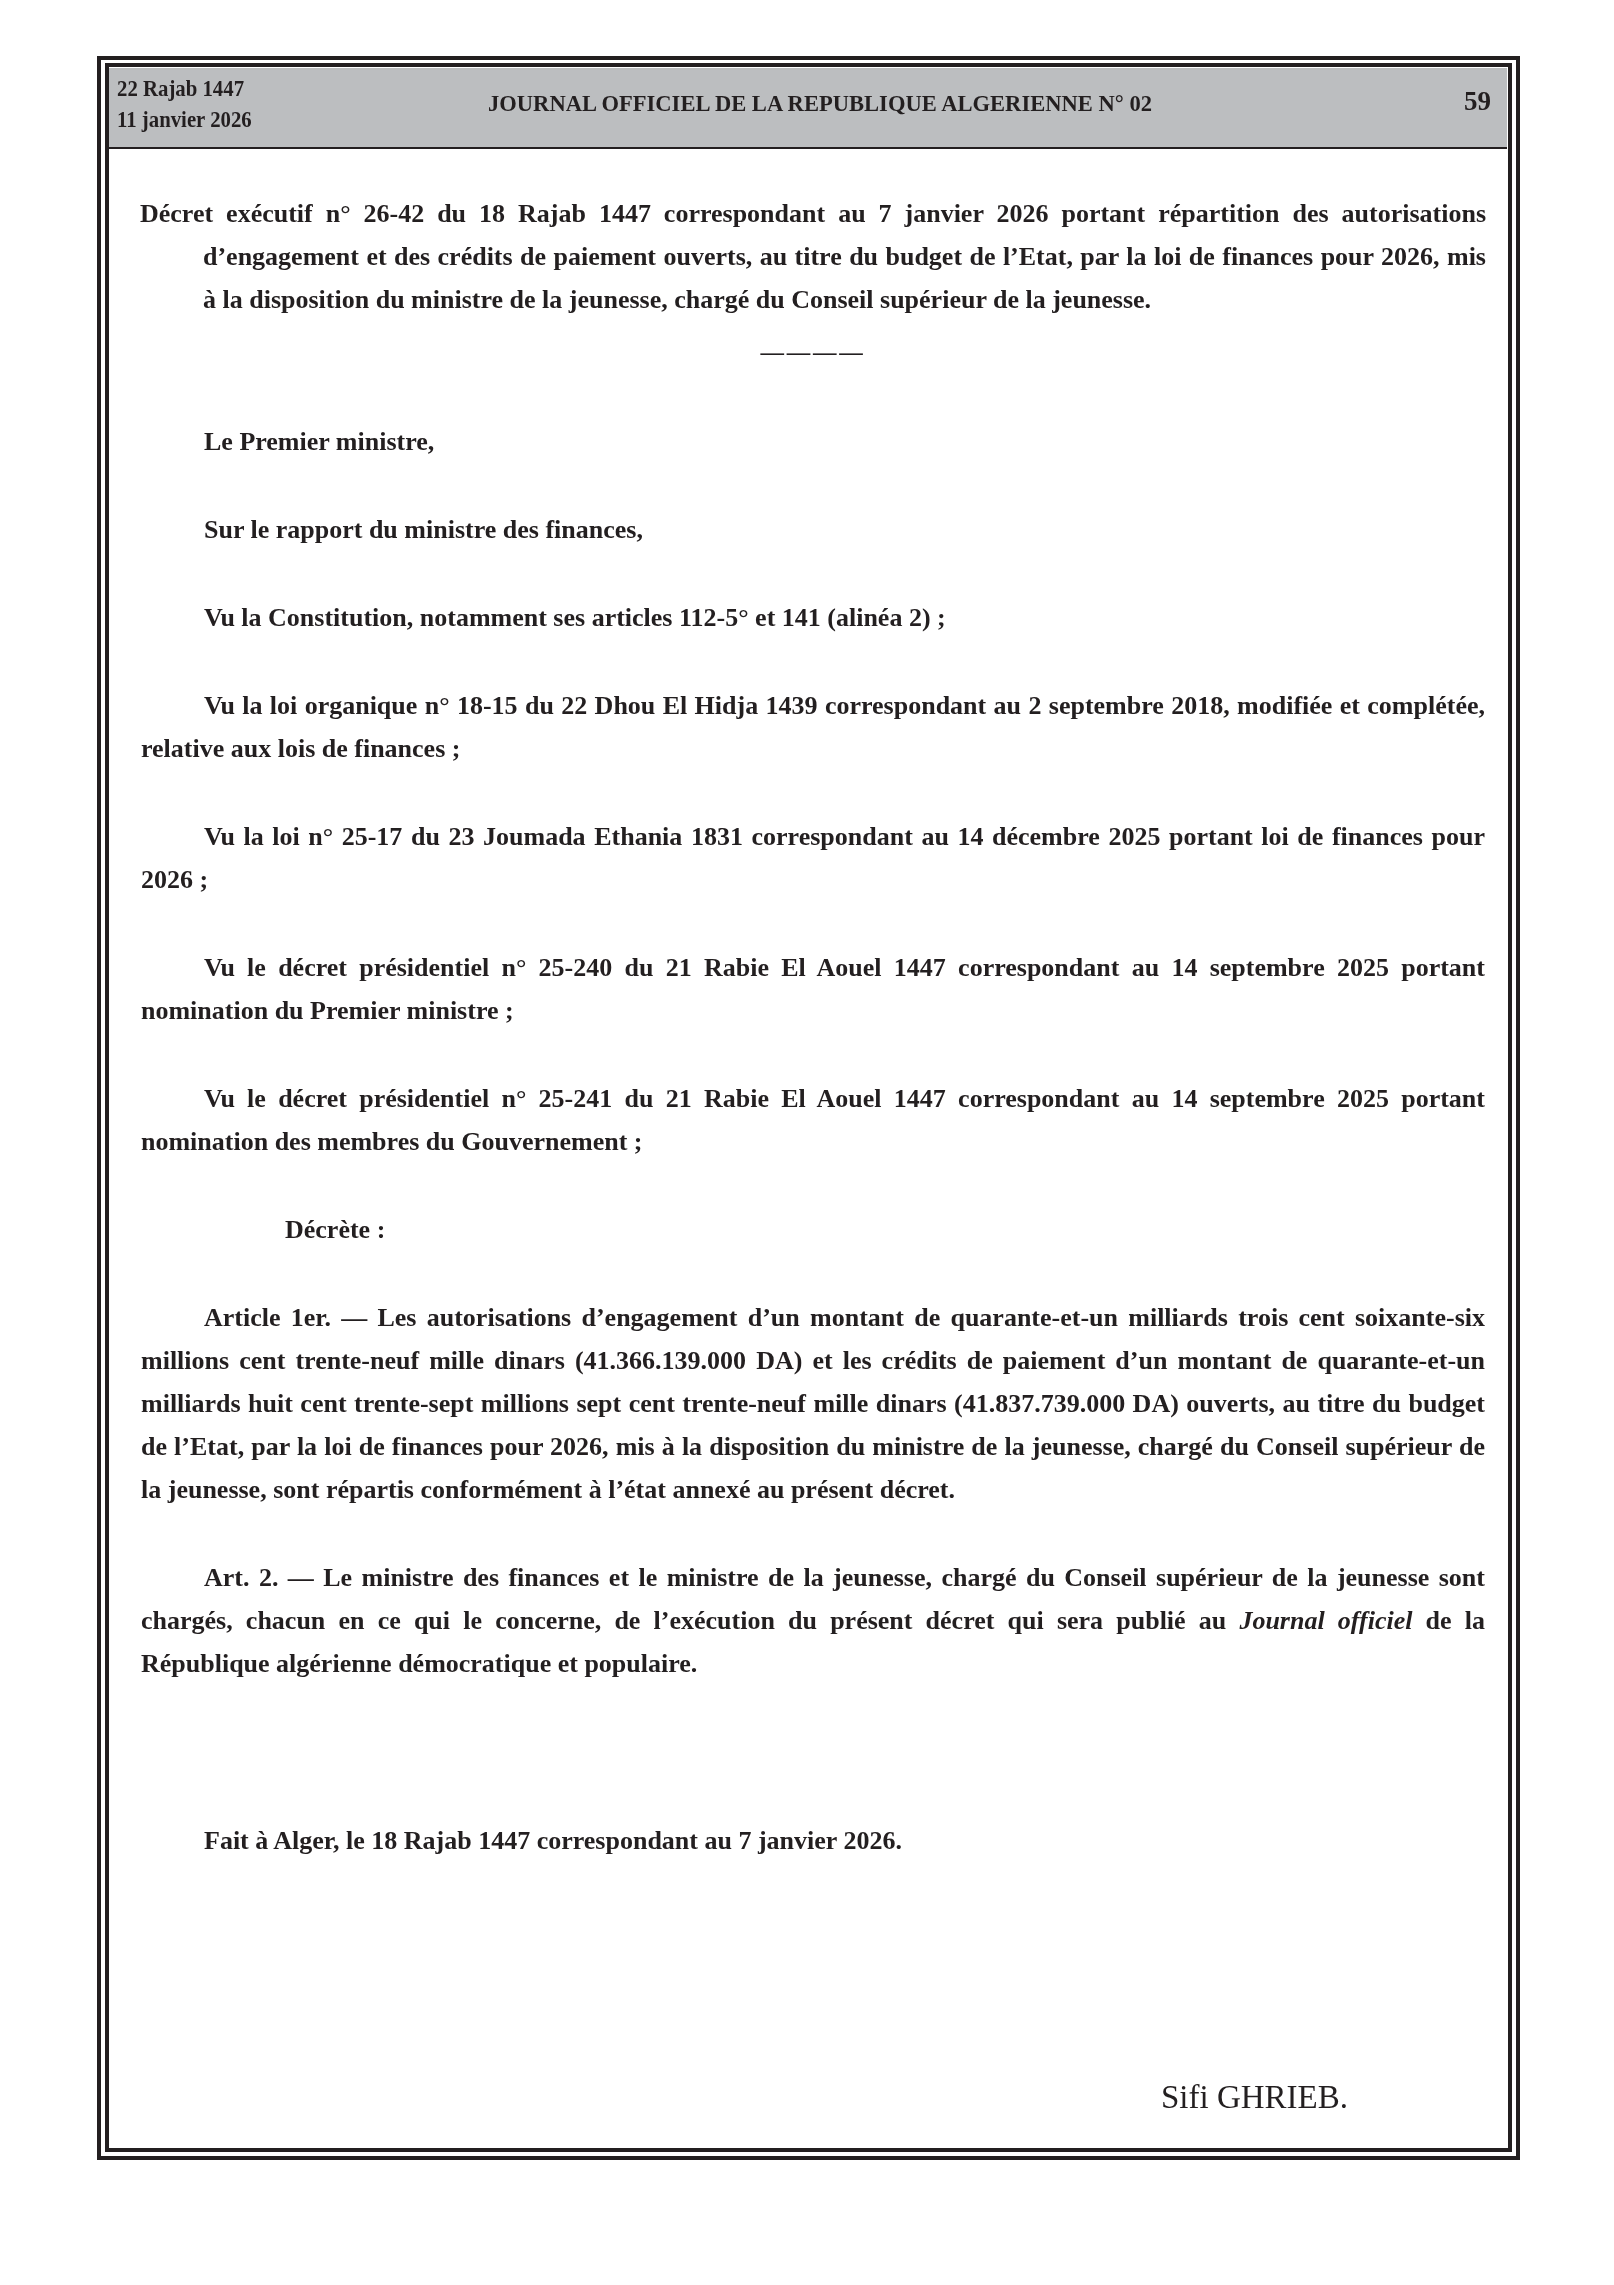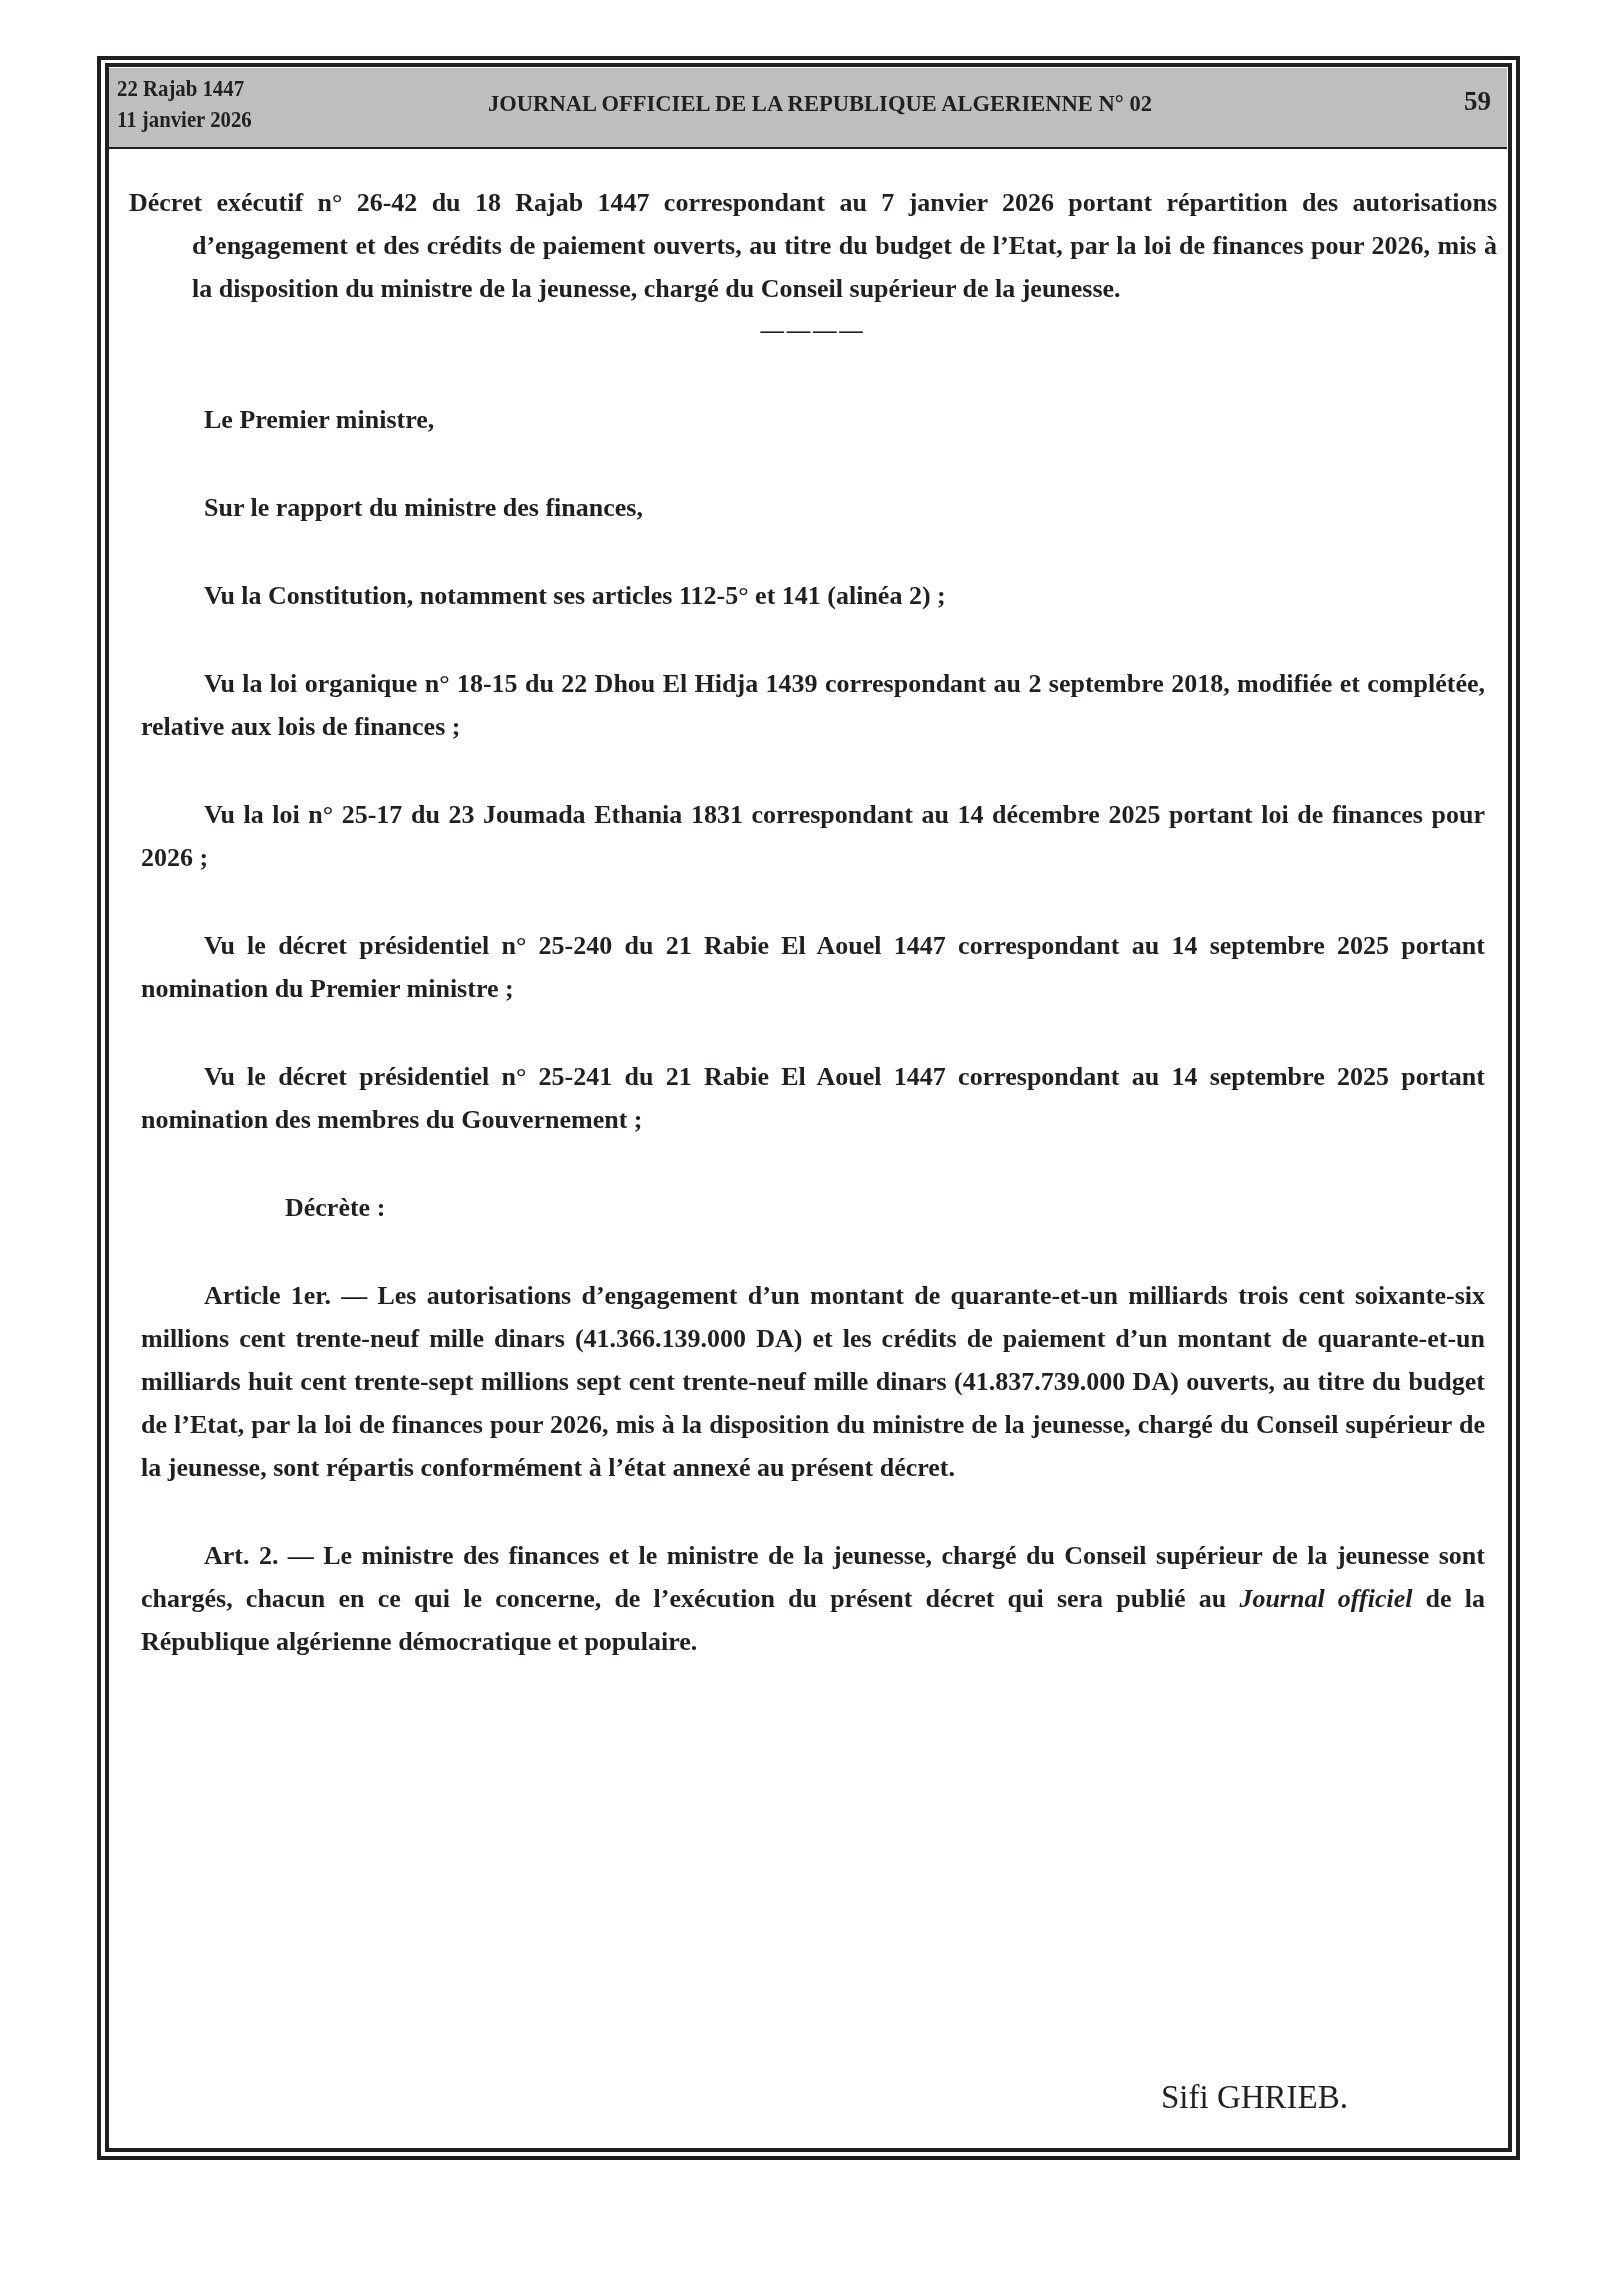--- a/index.html
+++ b/index.html
@@ -12,21 +12,21 @@
     .header-band { position: absolute; left: 109px; top: 68px; width: 1398px; height: 81px;
                    background: #bcbec0; border-bottom: 2.7px solid #231f20; box-sizing: border-box; }
     .hdr-date { position: absolute; left: 117px; top: 73px; font-weight: bold; font-size: 22.6px;
                 line-height: 31px; transform: scaleX(0.92); transform-origin: left top; }
     .hdr-title { position: absolute; left: 488px; top: 90px; font-weight: bold; font-size: 23.5px;
                  letter-spacing: 0px; transform: scaleX(0.96); transform-origin: left top; white-space: nowrap; }
     .hdr-page { position: absolute; left: 1464px; top: 86px; font-weight: bold; font-size: 27px; }
 
     .content { position: absolute; left: 129px; top: 181px; width: 1368px; }
     .decree-title { font-weight: bold; font-size: 26px; line-height: 43px; text-align: justify;
-                    padding-left: 63px; text-indent: -63px; margin: 0; }
+                    padding-left: 63px; text-indent: -63px; margin: 11px; }
     .sep { text-align: center; font-weight: bold; font-size: 23.5px; margin-top: 0px; letter-spacing: 2.7px; height: 54px; line-height: 40px; }
     .p { font-size: 26px; line-height: 43px; text-align: justify; text-indent: 63px; margin: 12px; font-weight: bold; }
     .p-first { margin-top: 34px; }
     .gap { margin-top: 45px; }
     .decrete { font-weight: bold; font-size: 26px; line-height: 43px; padding-left: 156px; margin: 45px 0 0 0; }
     .ital { font-style: italic; }
     .fait { margin-top: 134px; }
     .signature { position: absolute; left: 1161px; top: 2079px; font-size: 33px; text-align: center; }
   </style>
 </head>
@@ -54,16 +54,17 @@
   <p class="p gap">Vu la loi n° 25-17 du 23 Joumada Ethania 1831 correspondant au 14 décembre 2025 portant loi de finances pour 2026 ;</p>
   <p class="p gap">Vu le décret présidentiel n° 25-240 du 21 Rabie El Aouel 1447 correspondant au 14 septembre 2025 portant nomination du Premier ministre ;</p>
   <p class="p gap">Vu le décret présidentiel n° 25-241 du 21 Rabie El Aouel 1447 correspondant au 14 septembre 2025 portant nomination des membres du Gouvernement ;</p>
 
   <p class="decrete">Décrète :</p>
 
   <p class="p gap">Article 1er. — Les autorisations d’engagement d’un montant de quarante-et-un milliards trois cent soixante-six millions cent trente-neuf mille dinars (41.366.139.000 DA)  et les crédits de paiement d’un montant de quarante-et-un milliards huit cent trente-sept millions sept cent trente-neuf mille dinars (41.837.739.000 DA) ouverts, au titre du budget de l’Etat, par la loi de finances pour 2026, mis à la disposition du ministre de la jeunesse, chargé du Conseil supérieur de la jeunesse, sont répartis conformément à l’état annexé au présent décret.</p>
 
   <p class="p gap"><span>Art. 2. — Le ministre des finances et le ministre de la jeunesse, chargé du Conseil supérieur de la jeunesse sont chargés, chacun en ce qui le concerne, de l’exécution du présent décret qui sera publié au </span><span class="ital">Journal officiel</span><span> de la République algérienne démocratique et populaire.</span></p>
 
+  <p class="p fait">Fait à Alger, le 18 Rajab 1447 correspondant au 7 janvier 2026.</p>
 </div>
 
 <div class="signature">Sifi GHRIEB.</div>
 
 
 </body></html>

